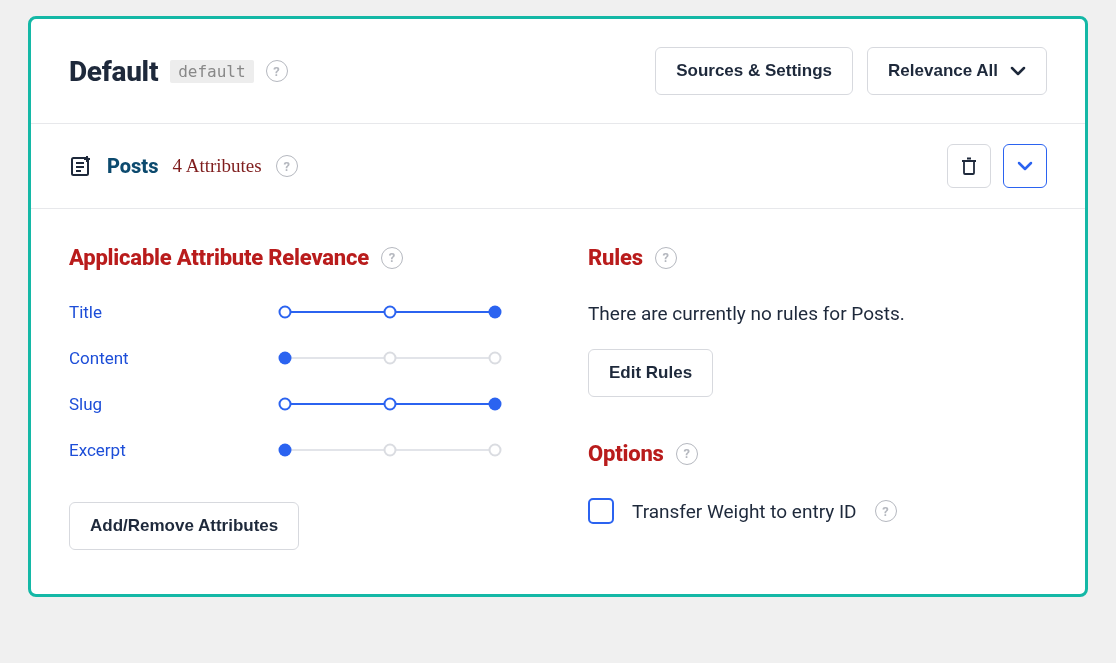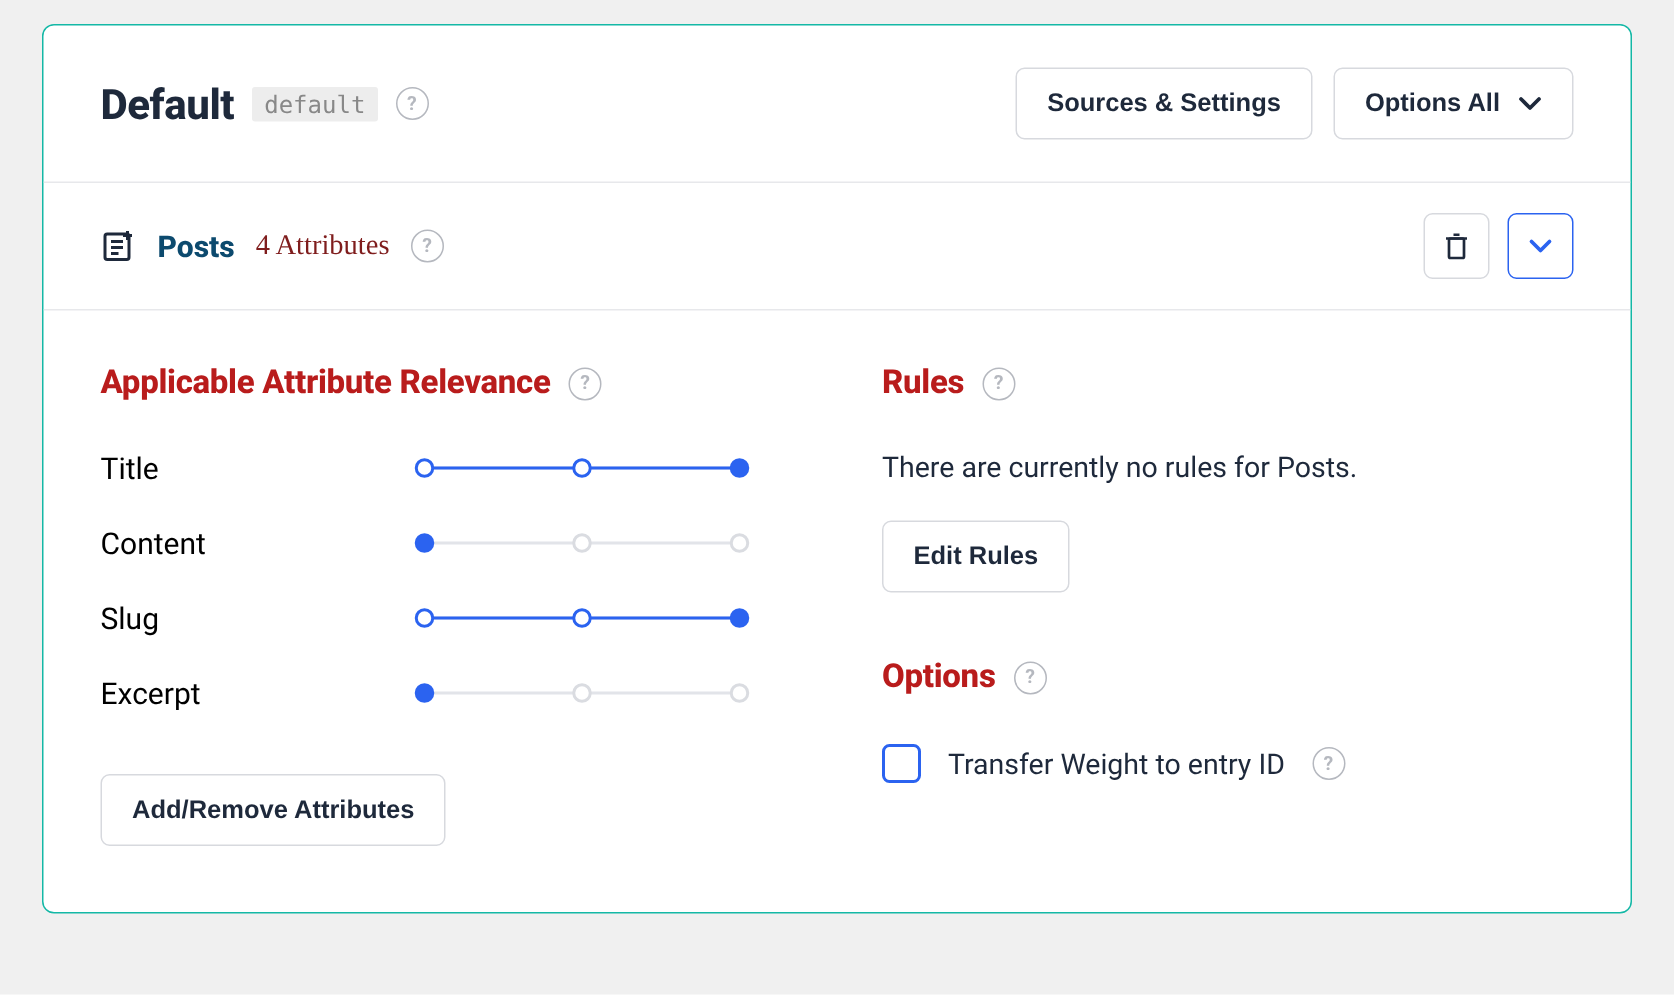--- a/index.html
+++ b/index.html
@@ -4,21 +4,21 @@
   <style>
     * { box-sizing: border-box; margin: 0; padding: 0; }
     body {
       font-family: -apple-system, BlinkMacSystemFont, "Segoe UI", Roboto, Helvetica, Arial, sans-serif;
       background: #f0f0f0;
       padding: 16px 28px;
       color: #1e293b;
     }
     .card {
       background: #fff;
-      border: 1px solid #14b8a6;
+      border: 3px solid #14b8a6;
       border-radius: 8px;
       overflow: hidden;
     }
     .card-header {
       padding: 28px 38px;
       display: flex;
       align-items: center;
       justify-content: space-between;
     }
     .title-group { display: flex; align-items: center; gap: 12px; }
@@ -112,22 +112,22 @@
     .subhead h3 {
       font-size: 22px;
       font-weight: 800;
       color: #b91c1c;
       letter-spacing: -0.2px;
     }
 
     .attr-list { display: flex; flex-direction: column; gap: 26px; margin-bottom: 42px; }
     .attr-row { display: flex; align-items: center; gap: 16px; }
     .attr-label {
-      font-size: 20px;
-      color: #000000;
+      font-size: 17px;
+      color: #1d4ed8;
       width: 200px;
       flex-shrink: 0;
     }
 
     .slider {
       position: relative;
       height: 14px;
       flex: 1;
       max-width: 210px;
     }
@@ -196,21 +196,21 @@
     <div class="title-group">
       <div class="title">Default</div>
       <div class="tag">default</div>
       <span class="help-icon">?</span>
     </div>
     <div class="header-actions">
       <button class="btn">
         <span>Sources &amp; Settings</span>
       </button>
       <button class="btn">
-        <span>Options All</span>
+        <span>Relevance All</span>
         <span class="chev">
           <svg width="16" height="10" viewBox="0 0 16 10" fill="none">
               <path d="M2 2 L8 8 L14 2" stroke="#1e293b" stroke-width="2.5" stroke-linecap="round" stroke-linejoin="round"></path>
             </svg>
         </span>
       </button>
     </div>
   </div>
 
   <div class="section-divider"></div>

